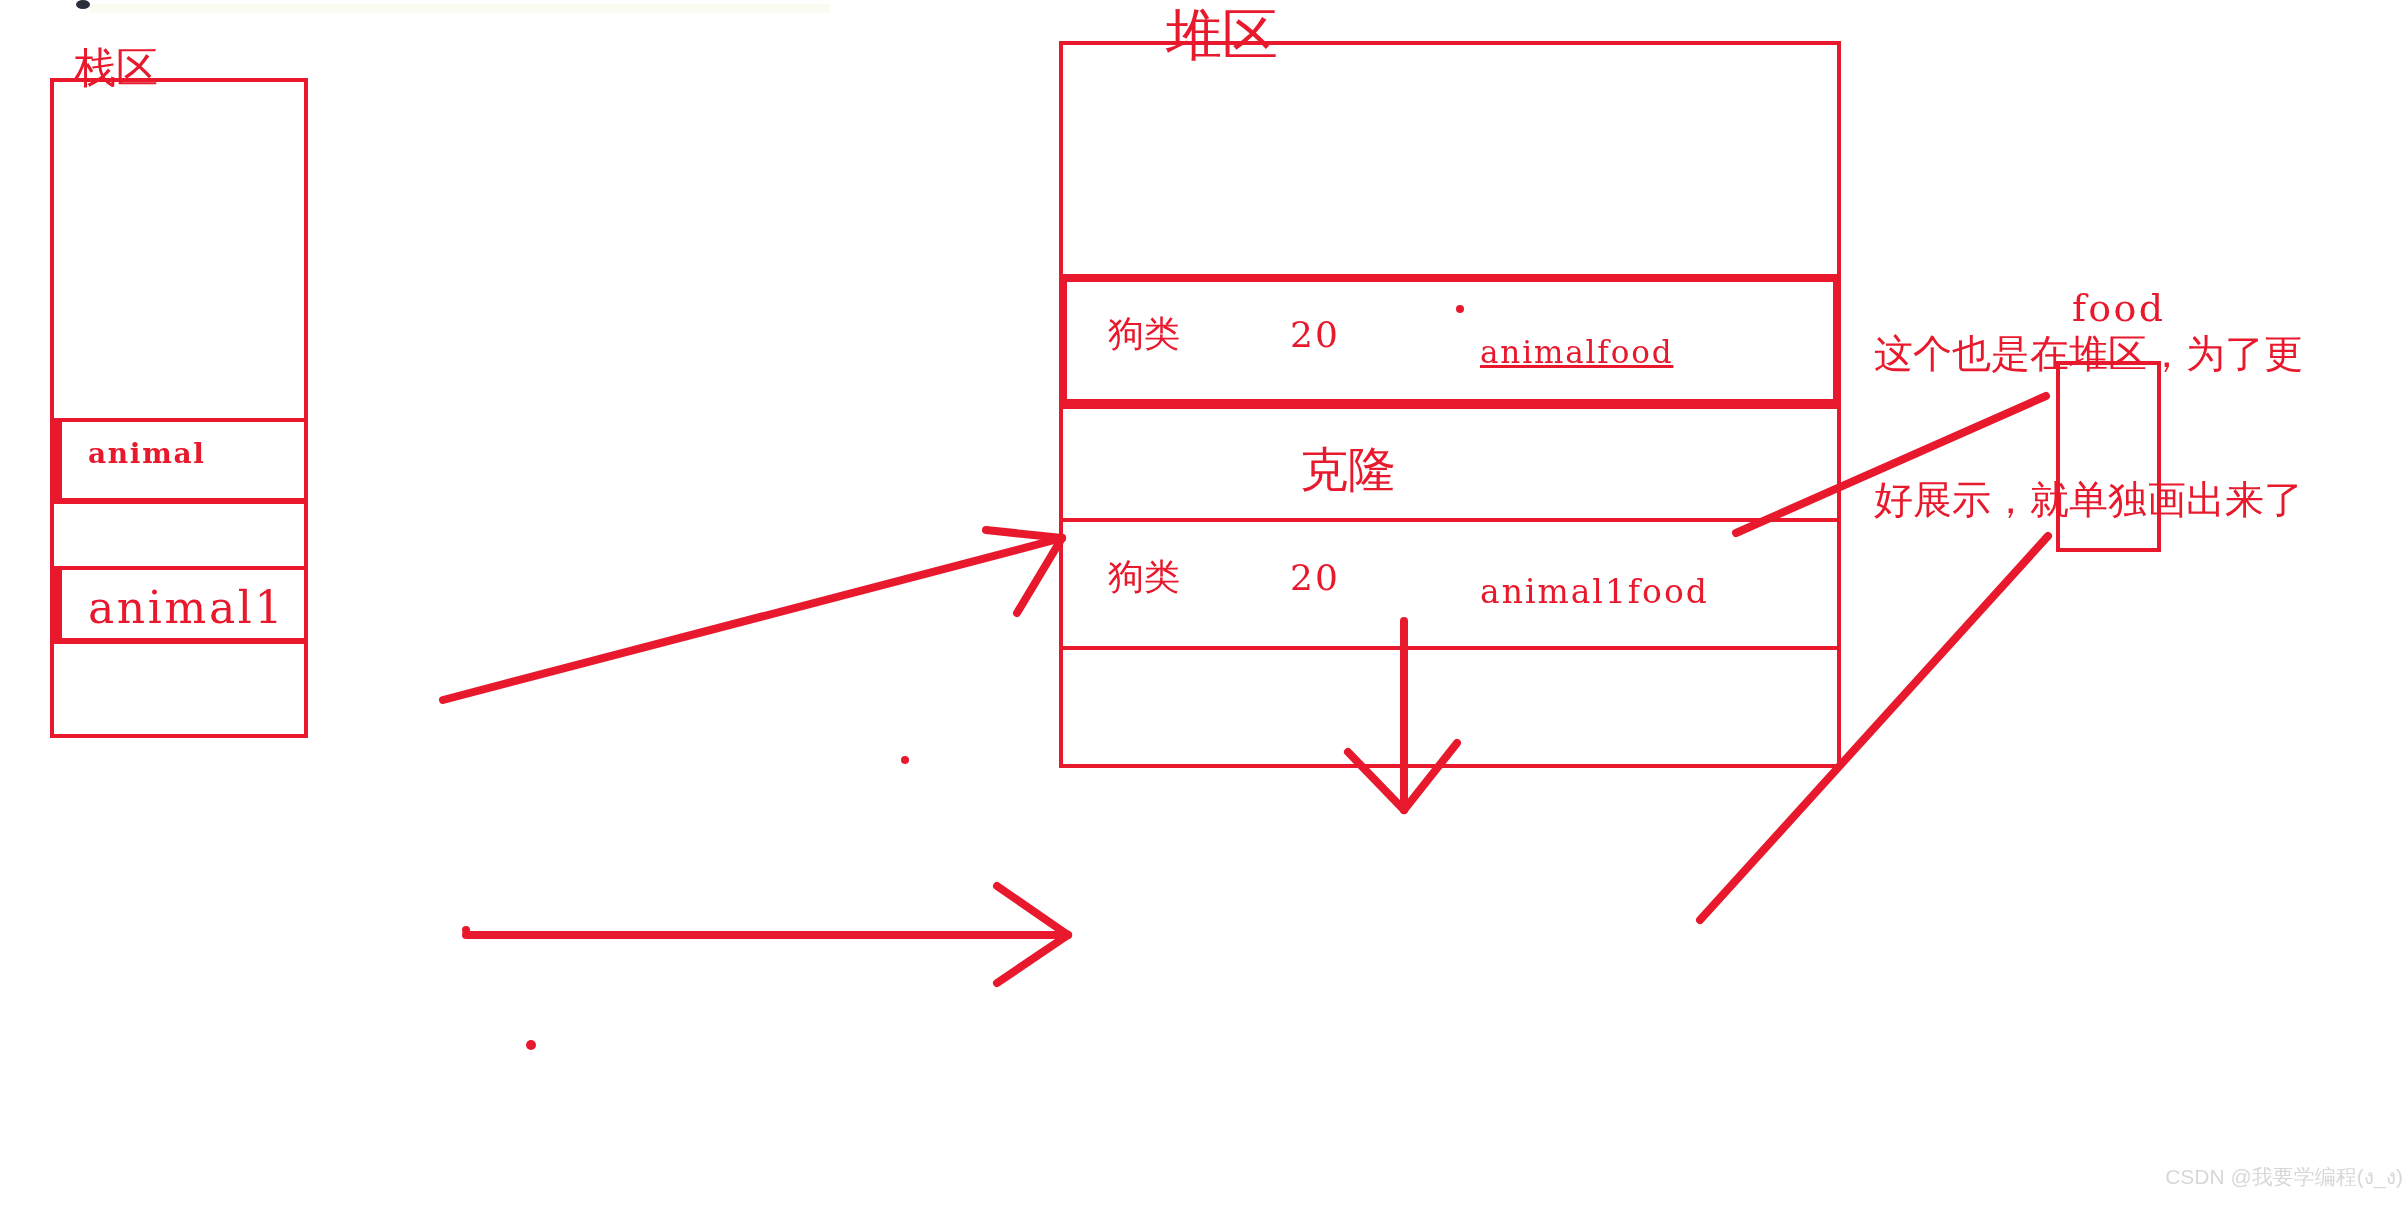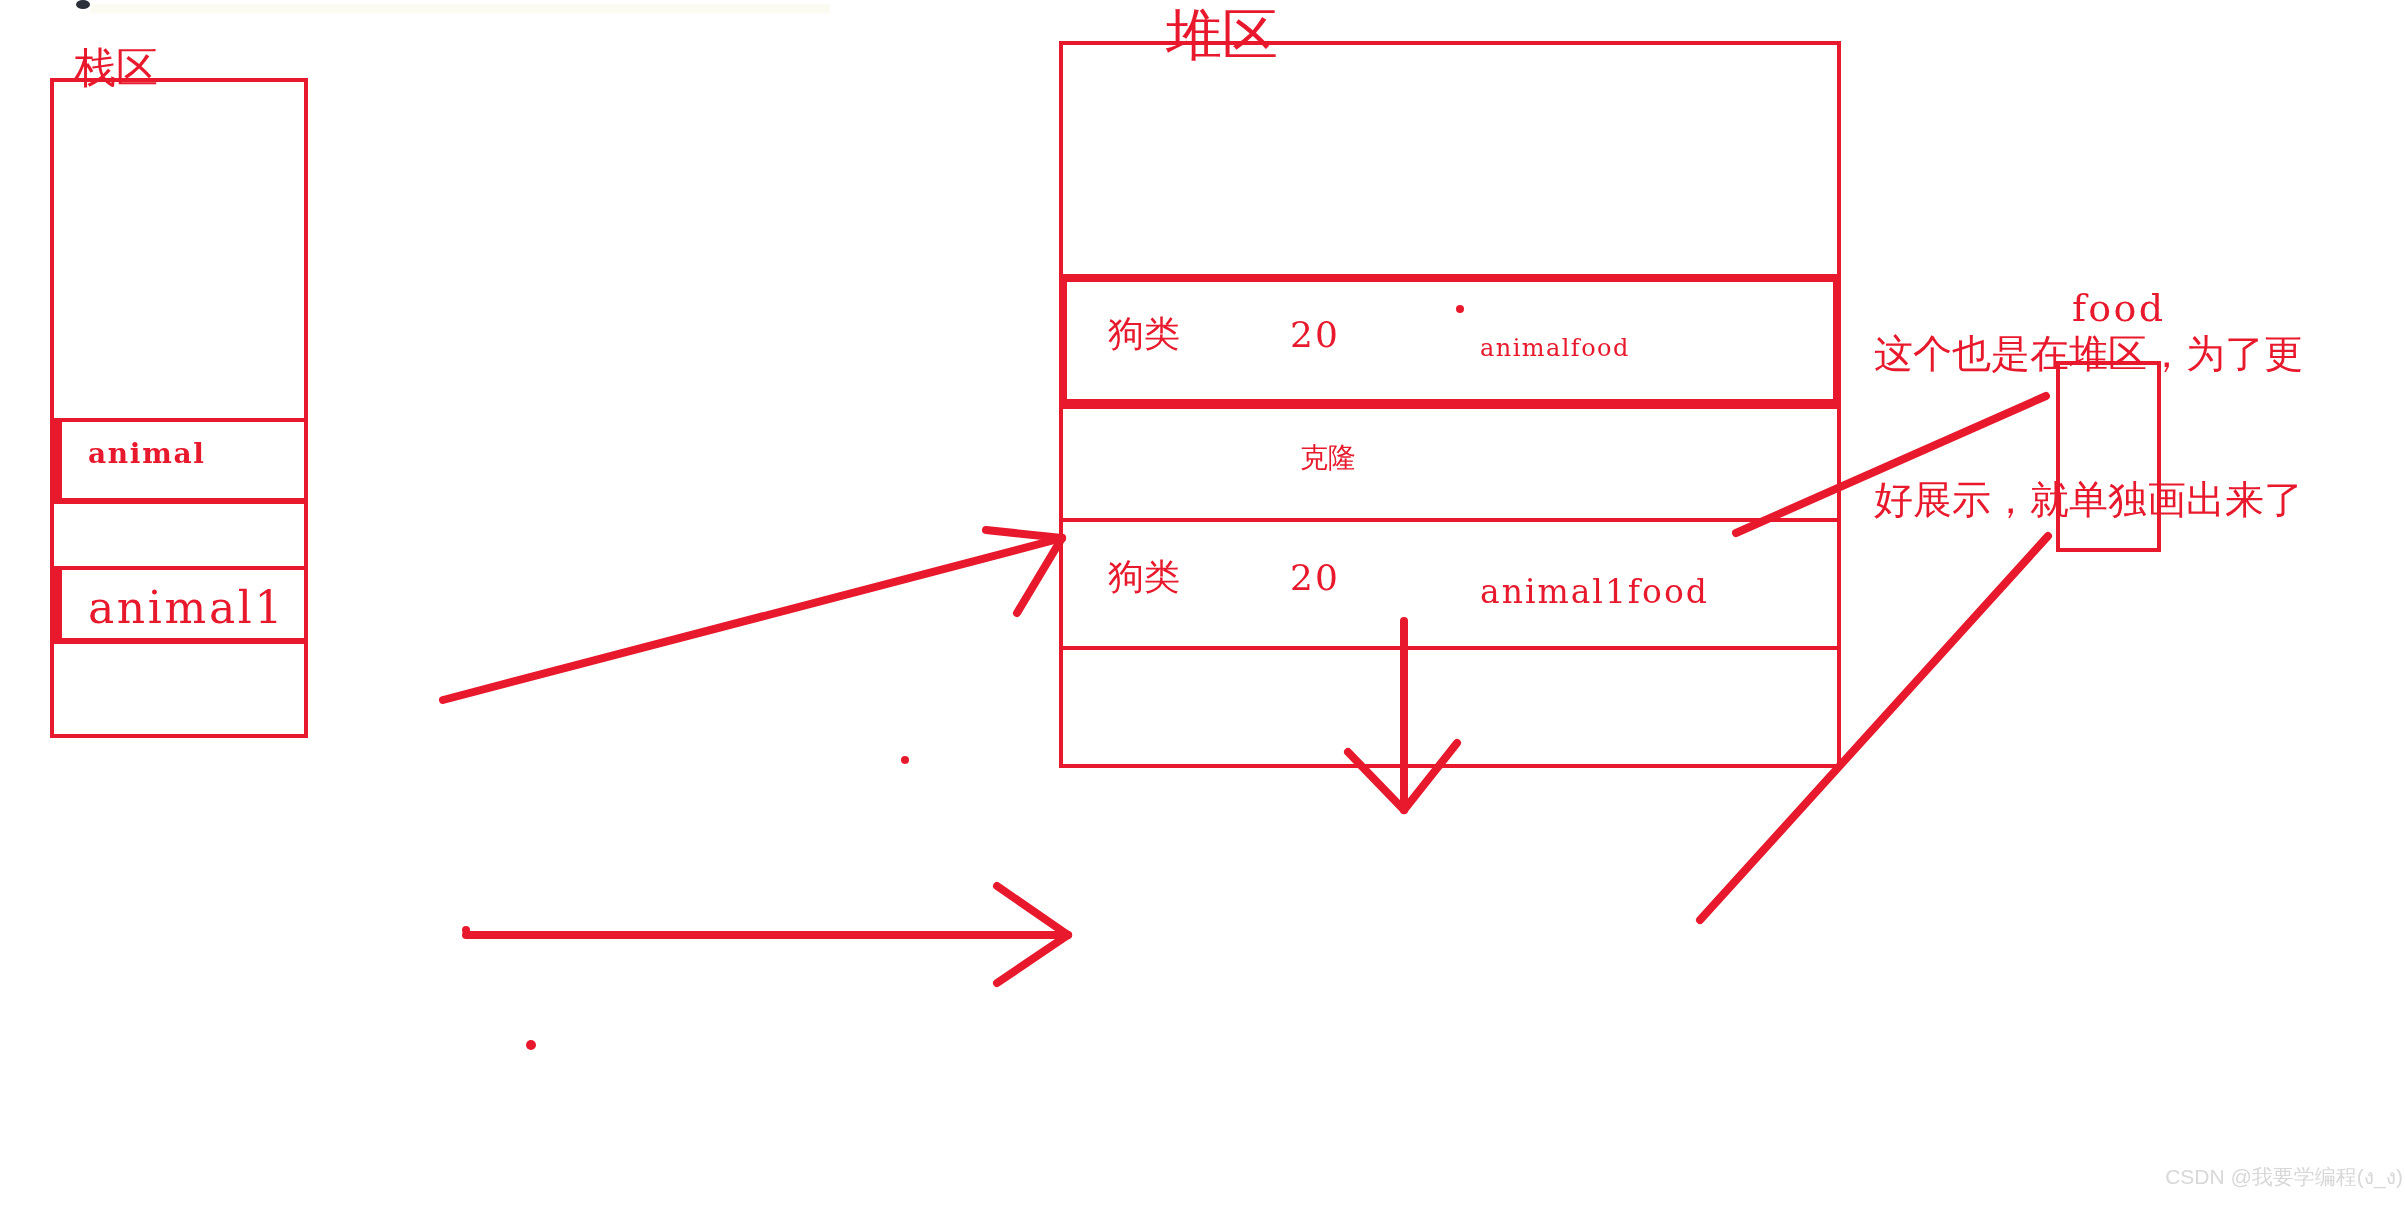--- a/index.html
+++ b/index.html
@@ -105,27 +105,27 @@
   <div class="box box-thin" style="left:1059px; top:41px; width:782px; height:727px;"></div>
 
   <div class="hline" style="left:1059px; top:276px; width:782px;"></div>
   <div class="hline" style="left:1059px; top:405px; width:782px;"></div>
   <div class="hline" style="left:1059px; top:518px; width:782px;"></div>
   <div class="hline" style="left:1059px; top:646px; width:782px;"></div>
 
   <div class="box box-thick" style="left:1059px; top:274px; width:782px; height:133px;"></div>
   <div class="lbl cjk" style="left:1108px; top:312px; font-size:36px;">狗类</div>
   <div class="lbl mono" style="left:1290px; top:312px; font-size:36px;">20</div>
-  <div class="lbl mono" style="left:1480px; top:333px; font-size:24px;">animalfood</div>
+  <div class="lbl mono" style="left:1480px; top:333px; font-size:31px;text-decoration:underline;">animalfood</div>
 
   <div class="lbl cjk" style="left:1108px; top:555px; font-size:36px;">狗类</div>
   <div class="lbl mono" style="left:1290px; top:555px; font-size:36px;">20</div>
   <div class="lbl mono" style="left:1480px; top:571px; font-size:33px;">animal1food</div>
 
-  <div class="lbl cjk" style="left:1300px; top:440px; font-size:28px;">克隆</div>
+  <div class="lbl cjk" style="left:1300px; top:440px; font-size:48px;">克隆</div>
 
   <div class="box box-thin" style="left:2056px; top:361px; width:105px; height:191px;"></div>
   <div class="lbl mono" style="left:2072px; top:283px; font-size:38px; top:285px;">food</div>
 
   <div class="lbl cjk" style="left:1874px; top:232px; font-size:39px; width:500px;">
     <div>这个也是在堆区，为了更</div>
     <div>好展示，就单独画出来了</div>
   </div>
 
   <svg id="arrows" viewBox="0 0 2405 1211" xmlns="http://www.w3.org/2000/svg">

